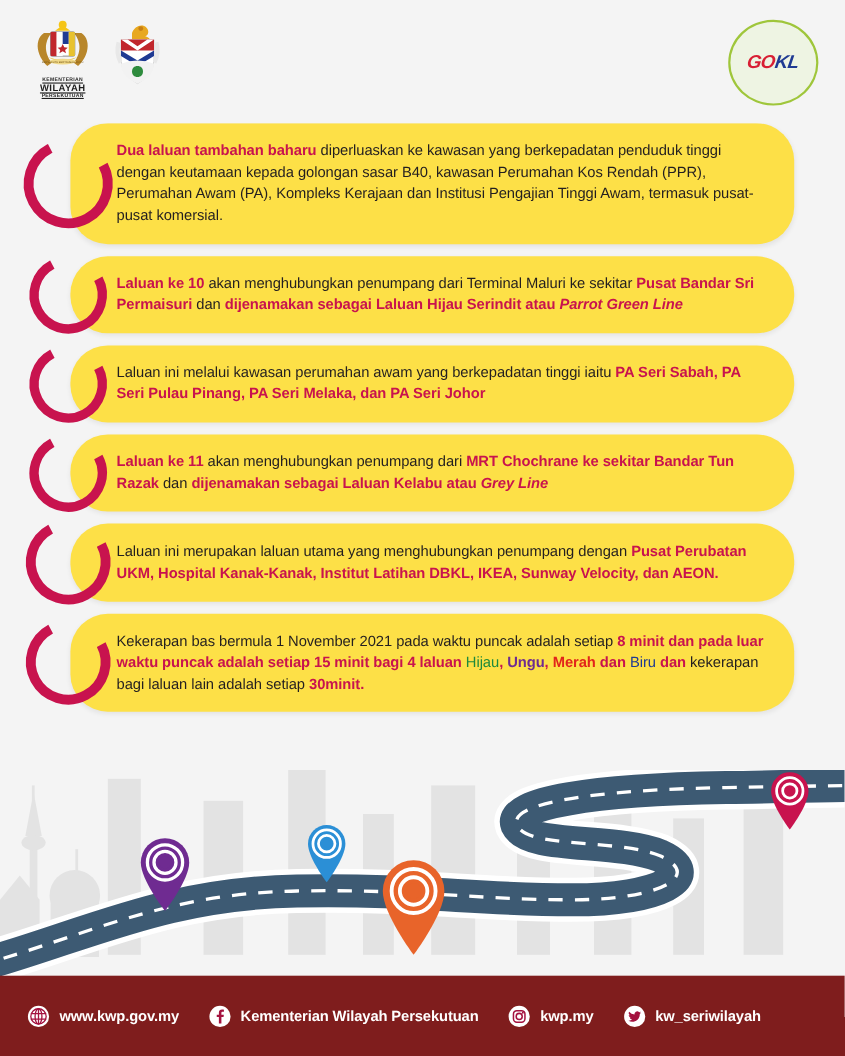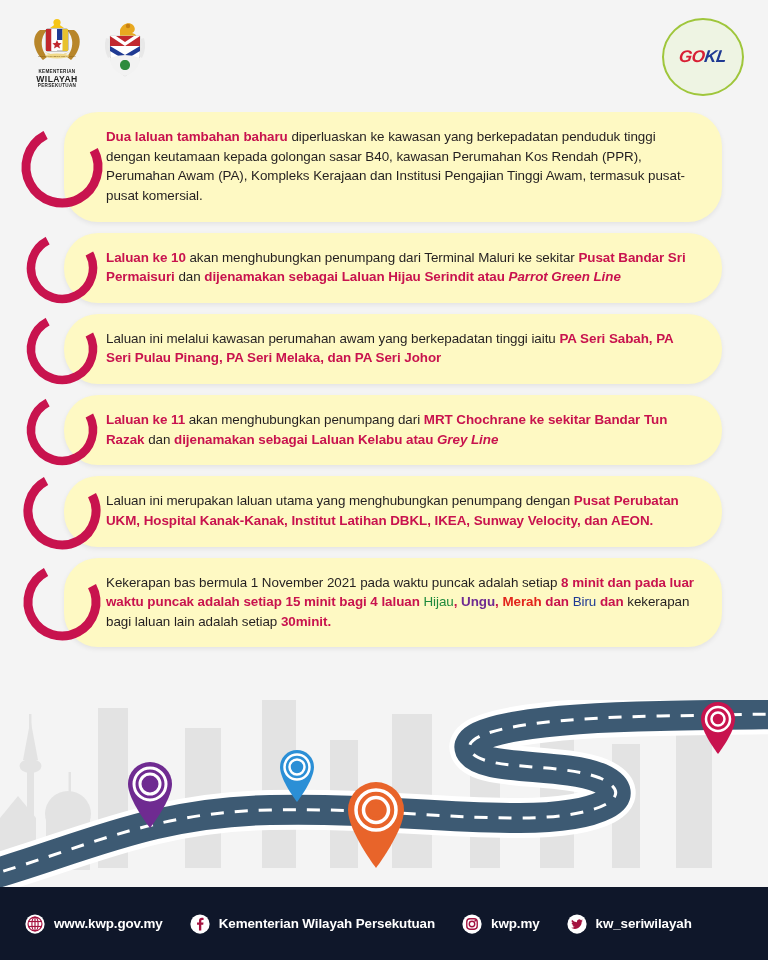--- a/index.html
+++ b/index.html
@@ -25,20 +25,21 @@
   }
   .emblems {
     position: absolute; left: 26px; top: 18px;
     display: flex; align-items: flex-start; gap: 14px;
   }
   .emblem-fed { width: 62px; text-align: center; }
   .emblem-fed .crest { height: 46px; }
   .emblem-fed .lines {
     margin-top: 2px; line-height: 1.05;
     color: #1d1d1d;
+    text-decoration: underline;
   }
   .emblem-fed .l1 { font-size: 4.6px; letter-spacing: .3px; font-weight: 700; }
   .emblem-fed .l2 { font-size: 8.6px; letter-spacing: .4px; font-weight: 700; }
   .emblem-fed .l3 { font-size: 4.6px; letter-spacing: .3px; font-weight: 700; }
   .emblem-kl { width: 46px; }
 
   .gokl {
     position: absolute; right: 24px; top: 18px;
     width: 82px; height: 78px;
     border-radius: 50%;
@@ -78,21 +79,21 @@
     position: absolute;
     left: 62px; top: 50%;
     transform: translateY(-50%);
     width: 0; height: 0;
     z-index: 3;
     pointer-events: none;
   }
   .bracket svg { position: absolute; left: 0; top: 0; transform: translate(-50%, -50%); }
   .card {
     position: relative;
-    background: #fef9c3;
+    background: #fde047;
     border-radius: 34px;
     padding: 15px 26px 16px 42px;
     box-shadow: 0 2px 5px rgba(0,0,0,0.07);
     z-index: 2;
   }
   .card p {
     color: #231f20;
     font-size: 13.4px;
     line-height: 1.465;
     letter-spacing: -0.05px;
@@ -101,21 +102,21 @@
   .hl-i { color: #c8134e; font-weight: 700; font-style: italic; }
   .c-green { color: #1d8a3c; font-weight: 400; }
   .c-purple { color: #6f2b91; font-weight: 700; margin-top: 20px; }
   .c-red { color: #e2241b; font-weight: 700; }
   .c-blue { color: #1f3a93; font-weight: 400; }
 
   
   .footer {
     position: absolute; left: 0; bottom: 0;
     width: 768px; height: 73px;
-    background: #0f172a;
+    background: #7f1d1d;
     z-index: 40;
     display: flex; align-items: center;
   }
   .f-items {
     display: flex; align-items: center;
     gap: 26px; padding-left: 24px;
   }
   .f-item { display: flex; align-items: center; gap: 8px; }
   .f-item .lbl {
     color: #ffffff; font-size: 13.4px; font-weight: 700;

